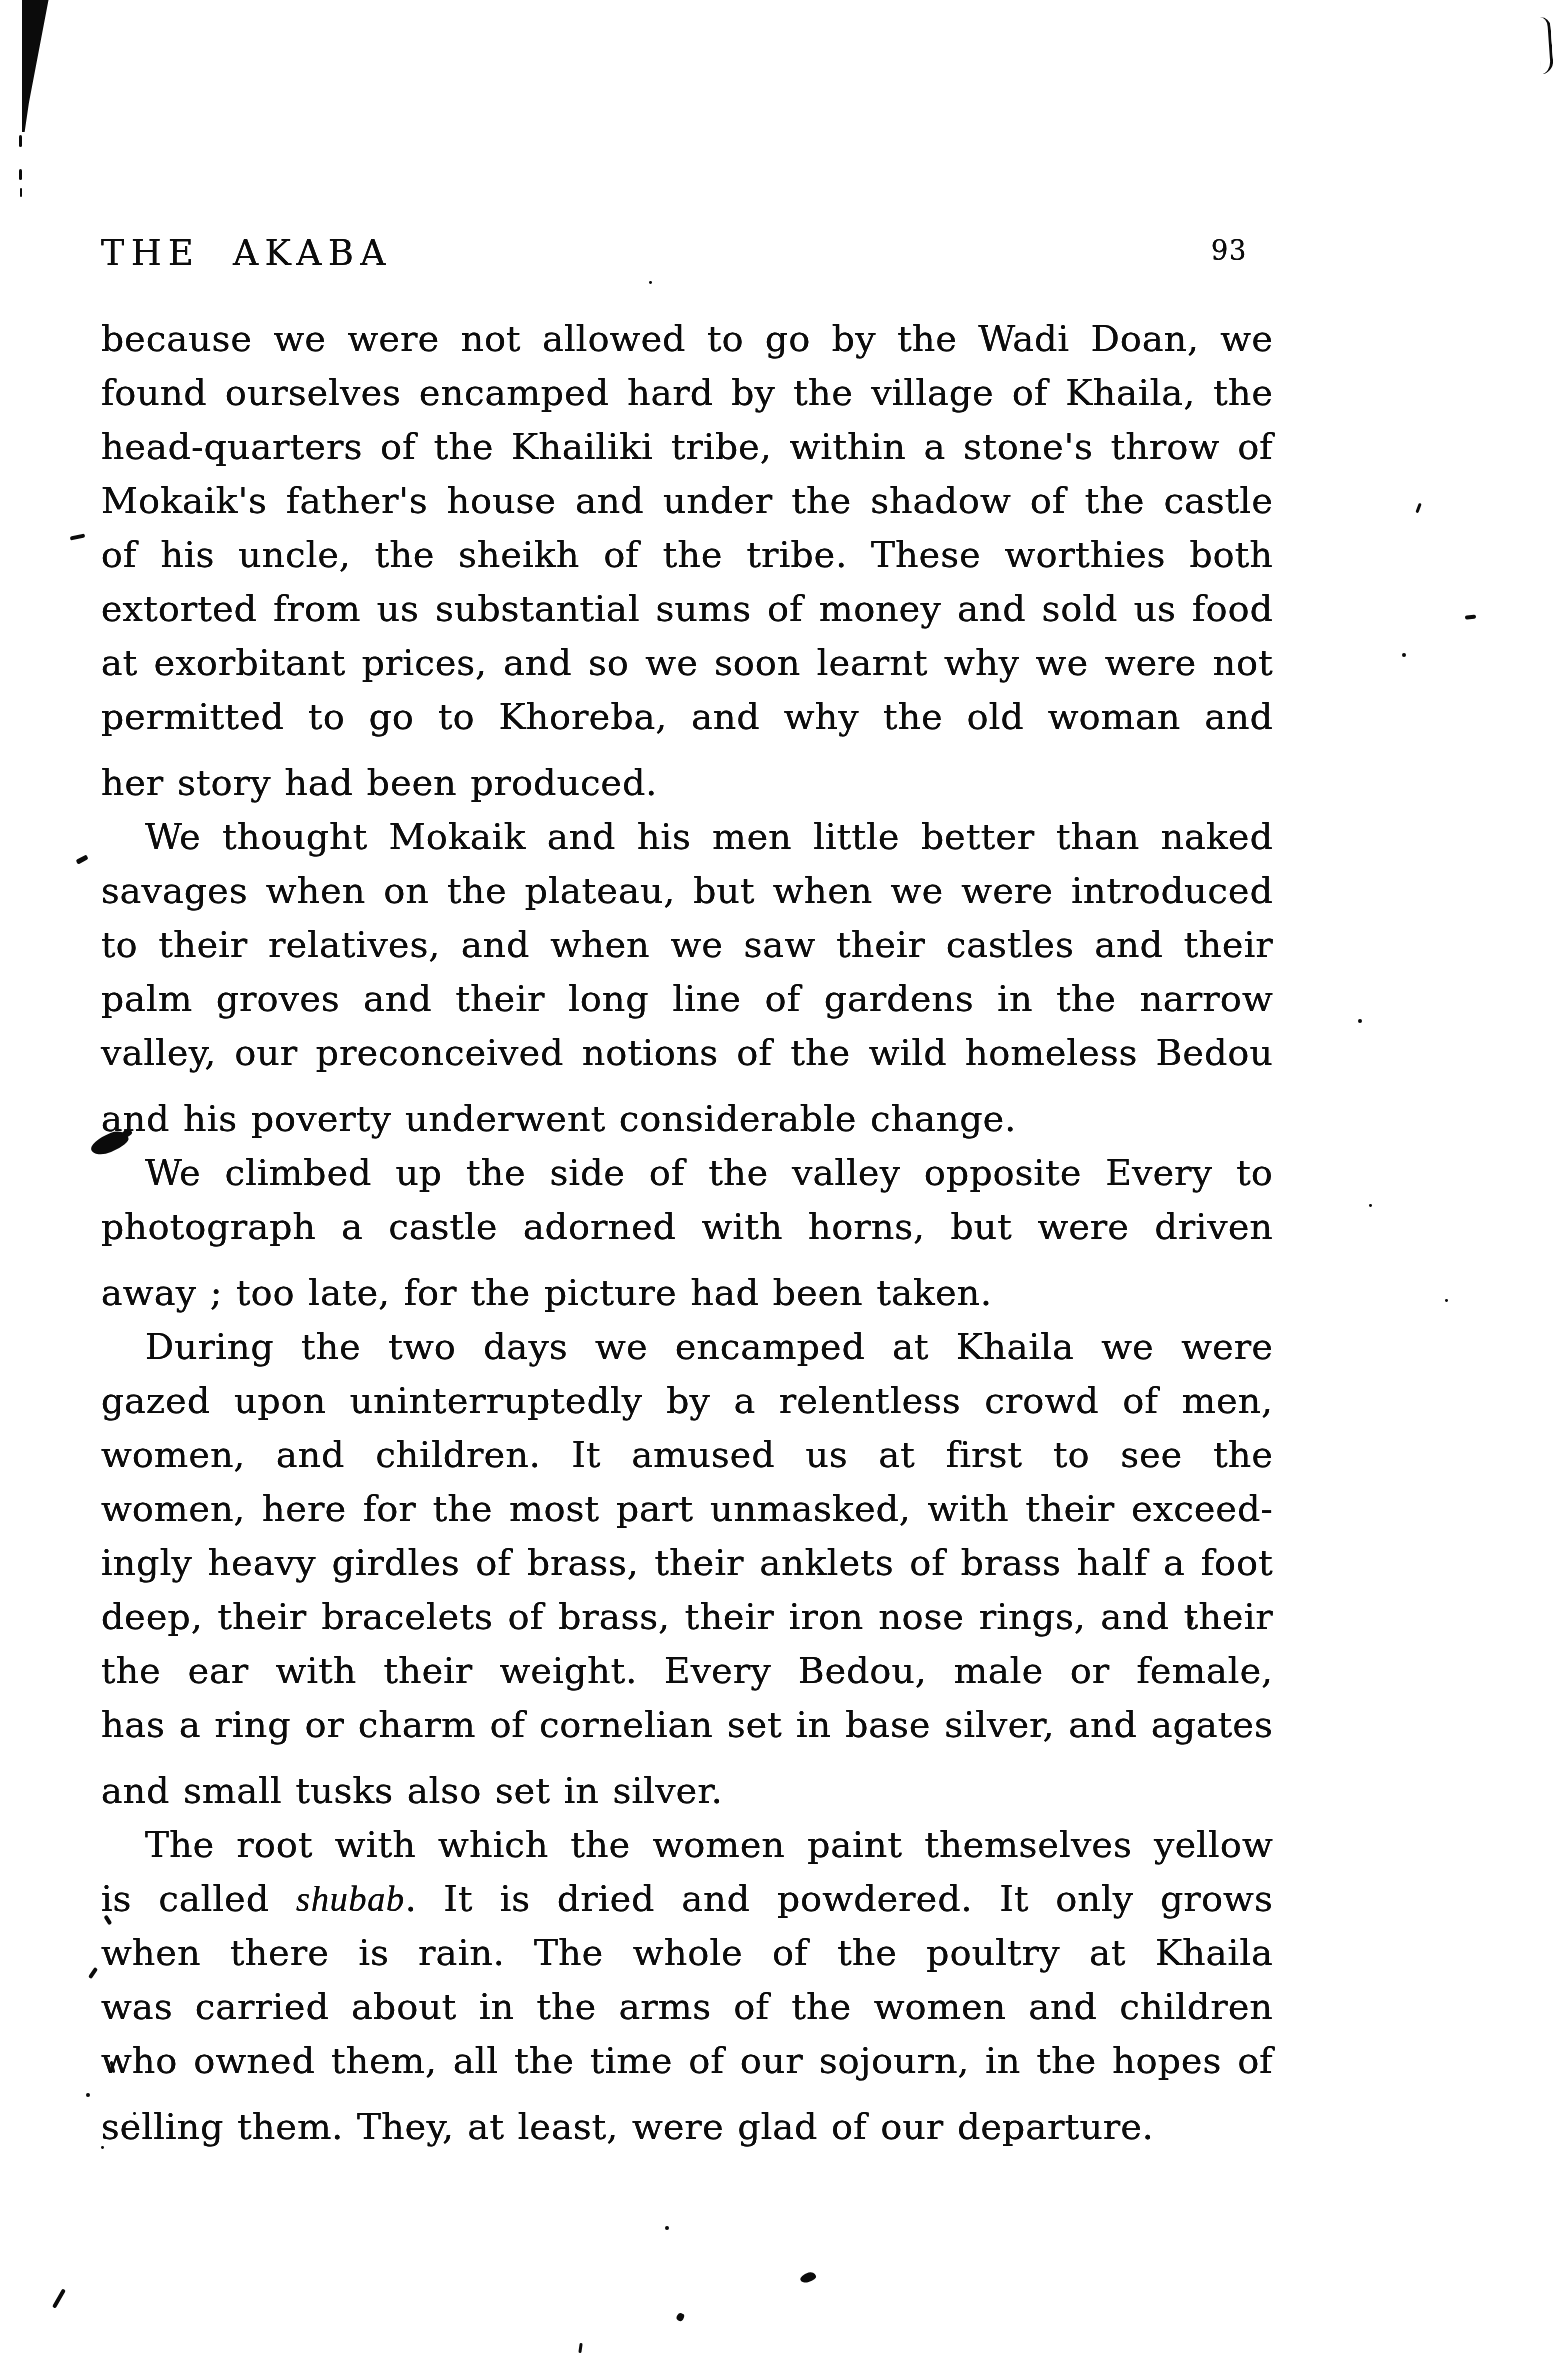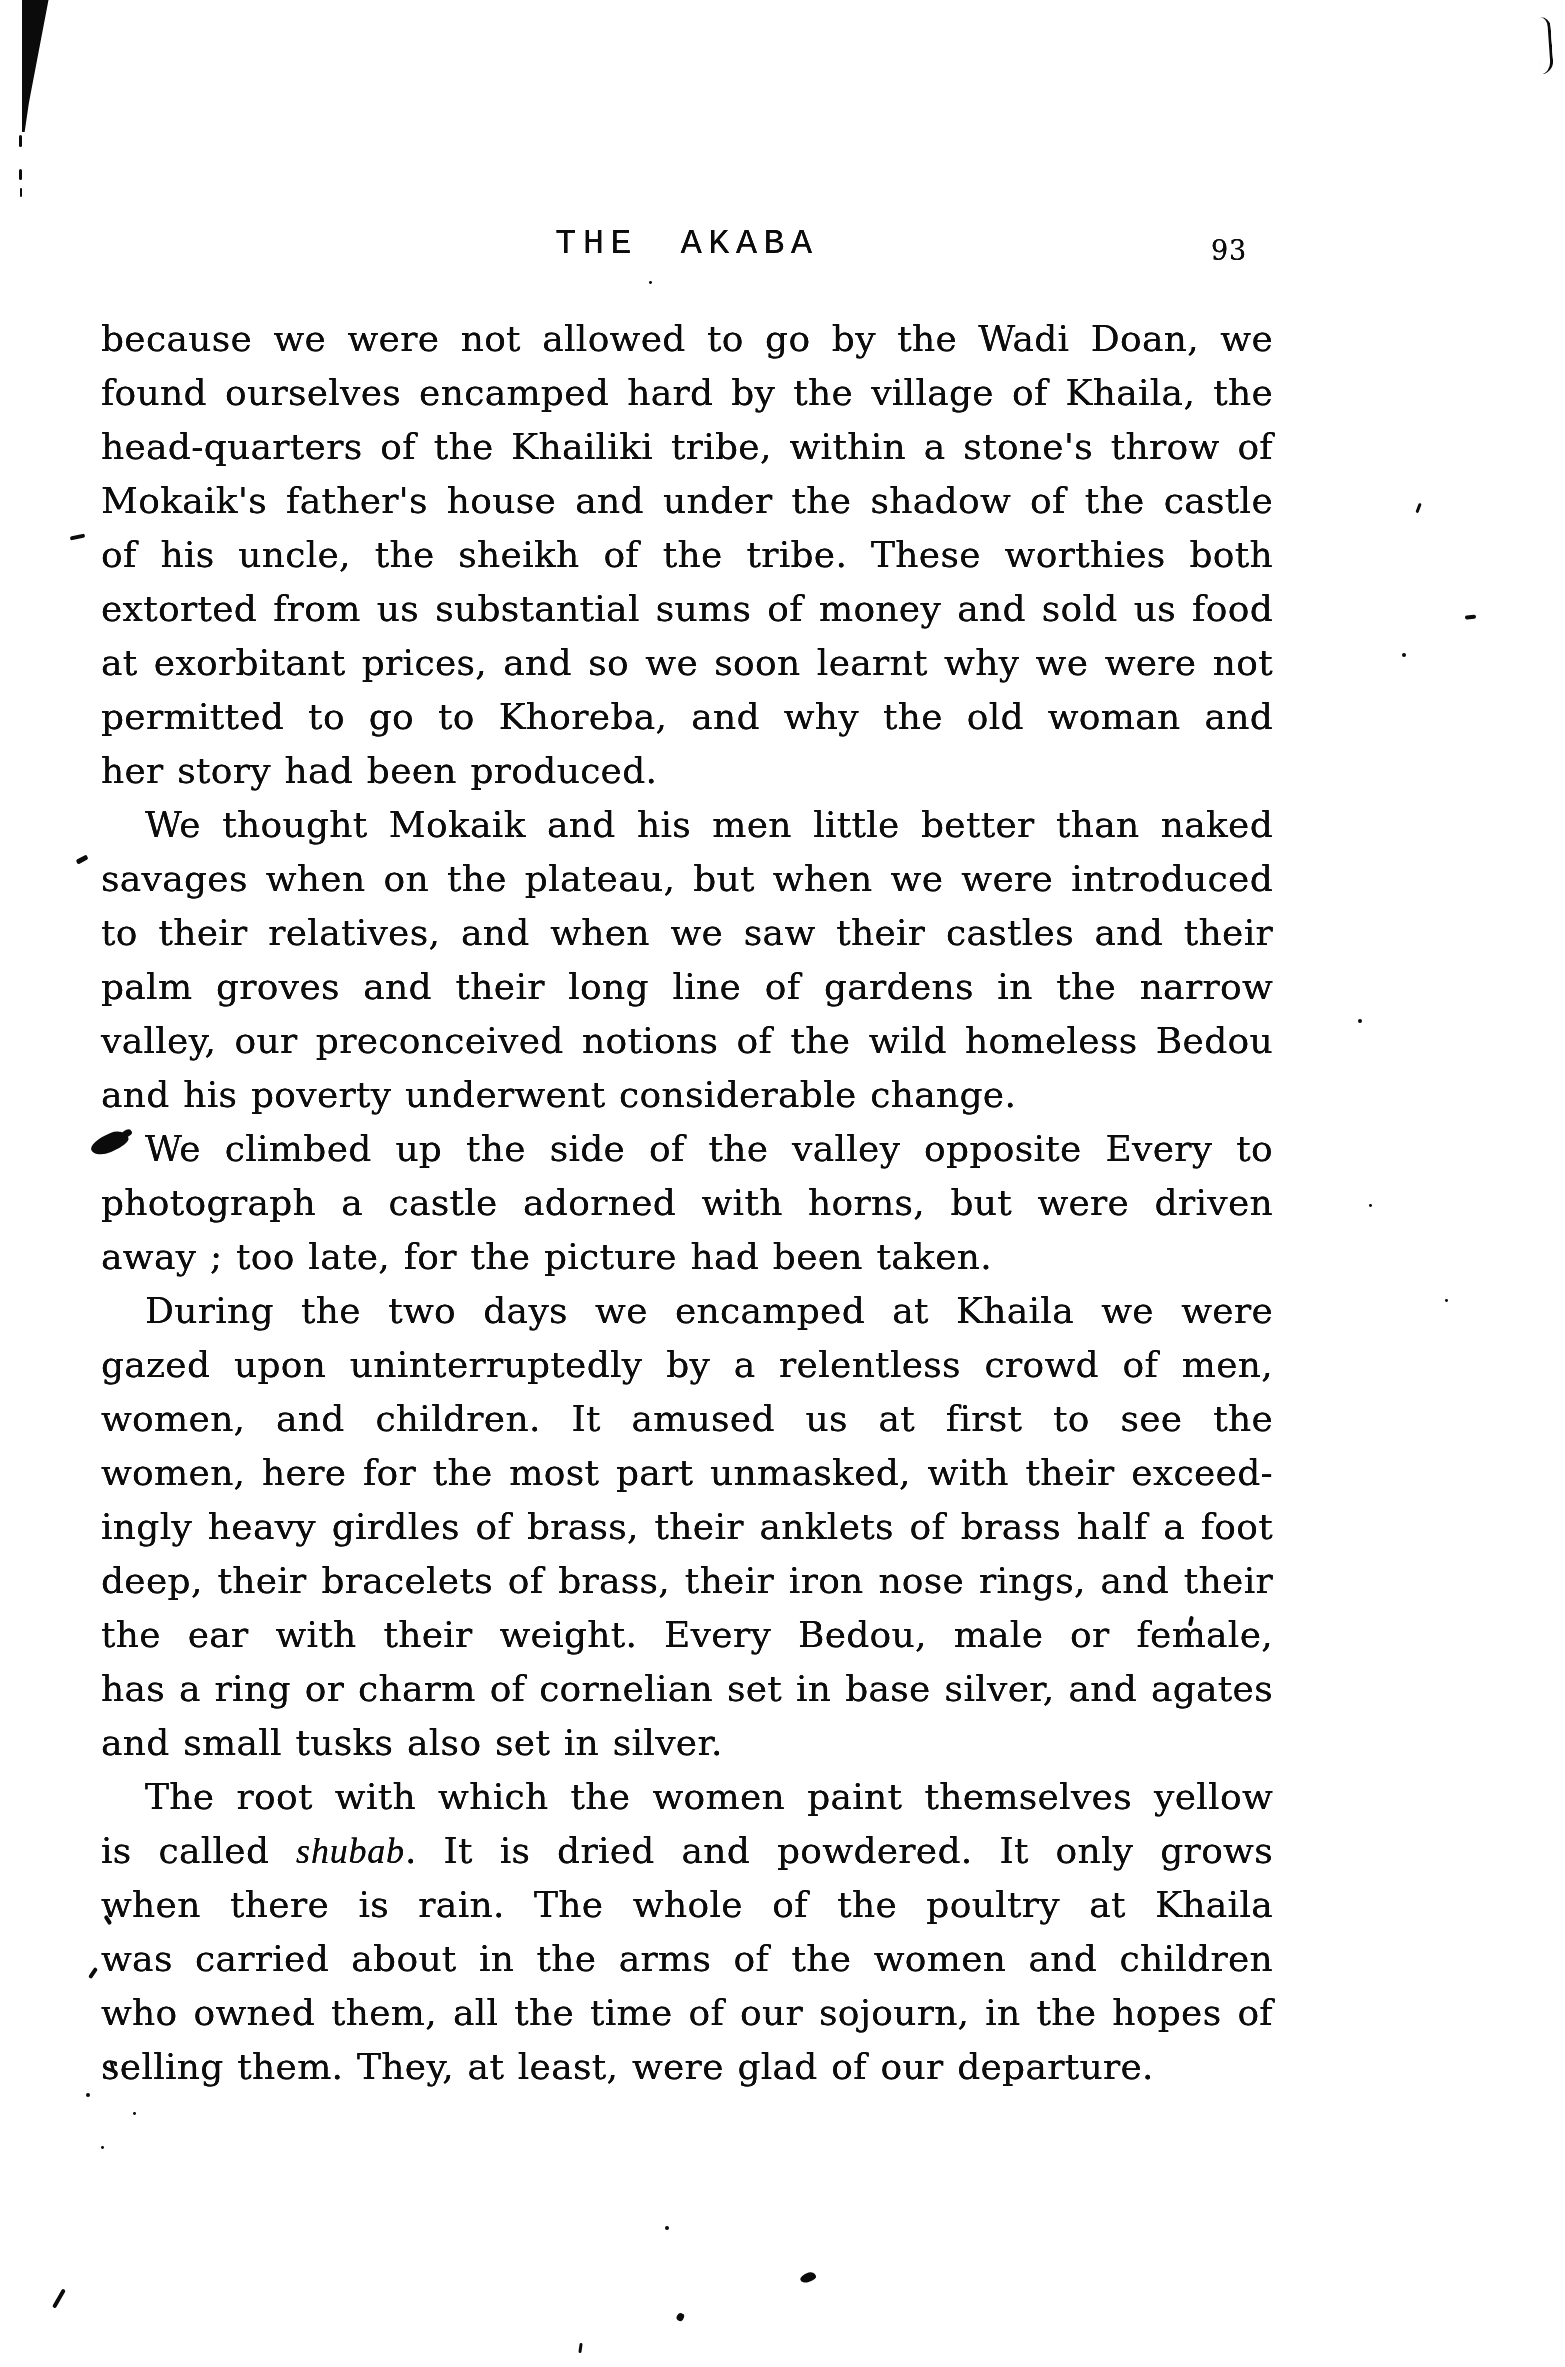--- a/index.html
+++ b/index.html
@@ -10,23 +10,22 @@
   }
   .page {
     position: relative;
     width: 1565px; height: 2368px;
     background: #ffffff;
     overflow: hidden;
     color: #0c0c0c;
   }
   .running-header {
     position: absolute;
-    left: 101px; top: 224px; width: 1172px;
-    text-align: center;
-    font-family: Liberation Mono, monospace;
+    left: 101px; top: 233px; width: 1172px;
+    text-align: left;
   }
   .header-title {
     font-size: 35px;
     letter-spacing: 6.6px;
     word-spacing: 15px;
     color: #0c0c0c;
     text-shadow: 0 0 0.5px #000;
   }
   .page-number {
     position: absolute;
@@ -46,20 +45,21 @@
     text-align: justify;
     text-align-last: justify;
     letter-spacing: 0.3px;
     word-spacing: 1.9px;
     white-space: nowrap;
     text-shadow: 0 0 0.5px #000;
   }
   .line.last {
     text-align: left;
     text-align-last: left;
+    margin-top: 12px;
   }
   .line.indent { text-indent: 44px; }
   .line i { letter-spacing: 0.8px; font-family: Liberation Serif, serif; }
 
   
   .mark { position: absolute; background: #0b0b0b; }
   .mark.dot   { border-radius: 50%; }
   .mark.tick  { border-radius: 1.9px; }
   .mark.dash  { border-radius: 1.9px; }
   .mark.blob  { border-radius: 62% 38% 55% 45% / 48% 62% 38% 52%; }

